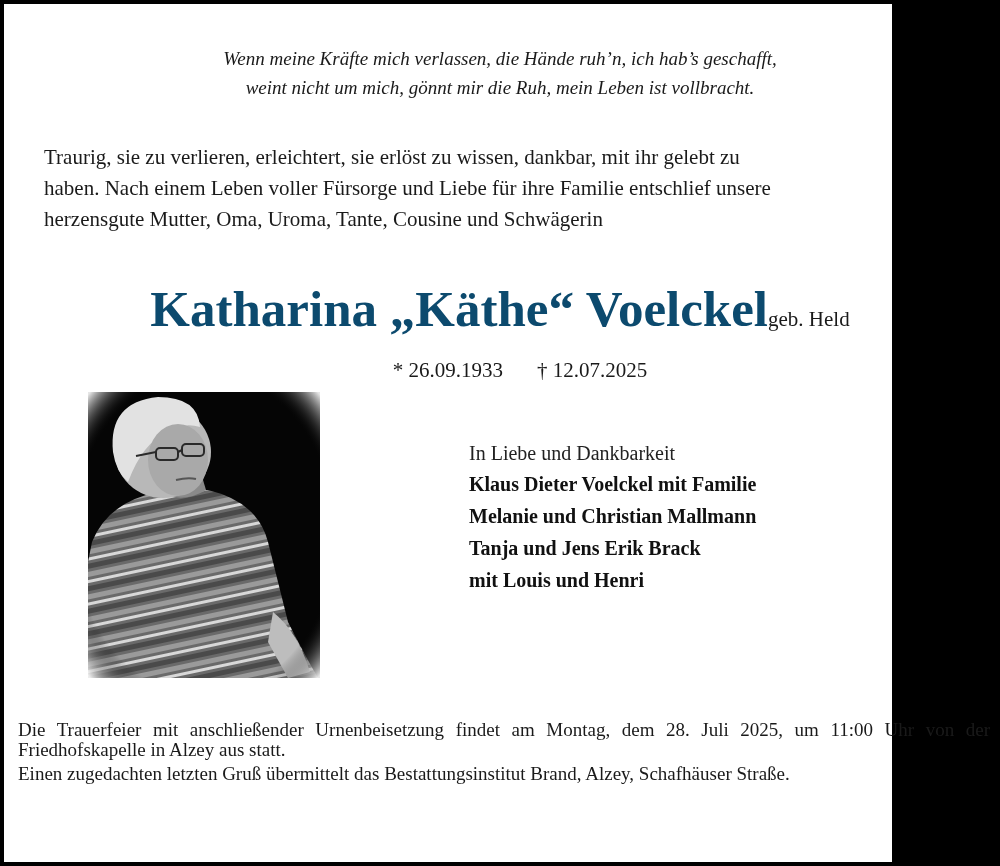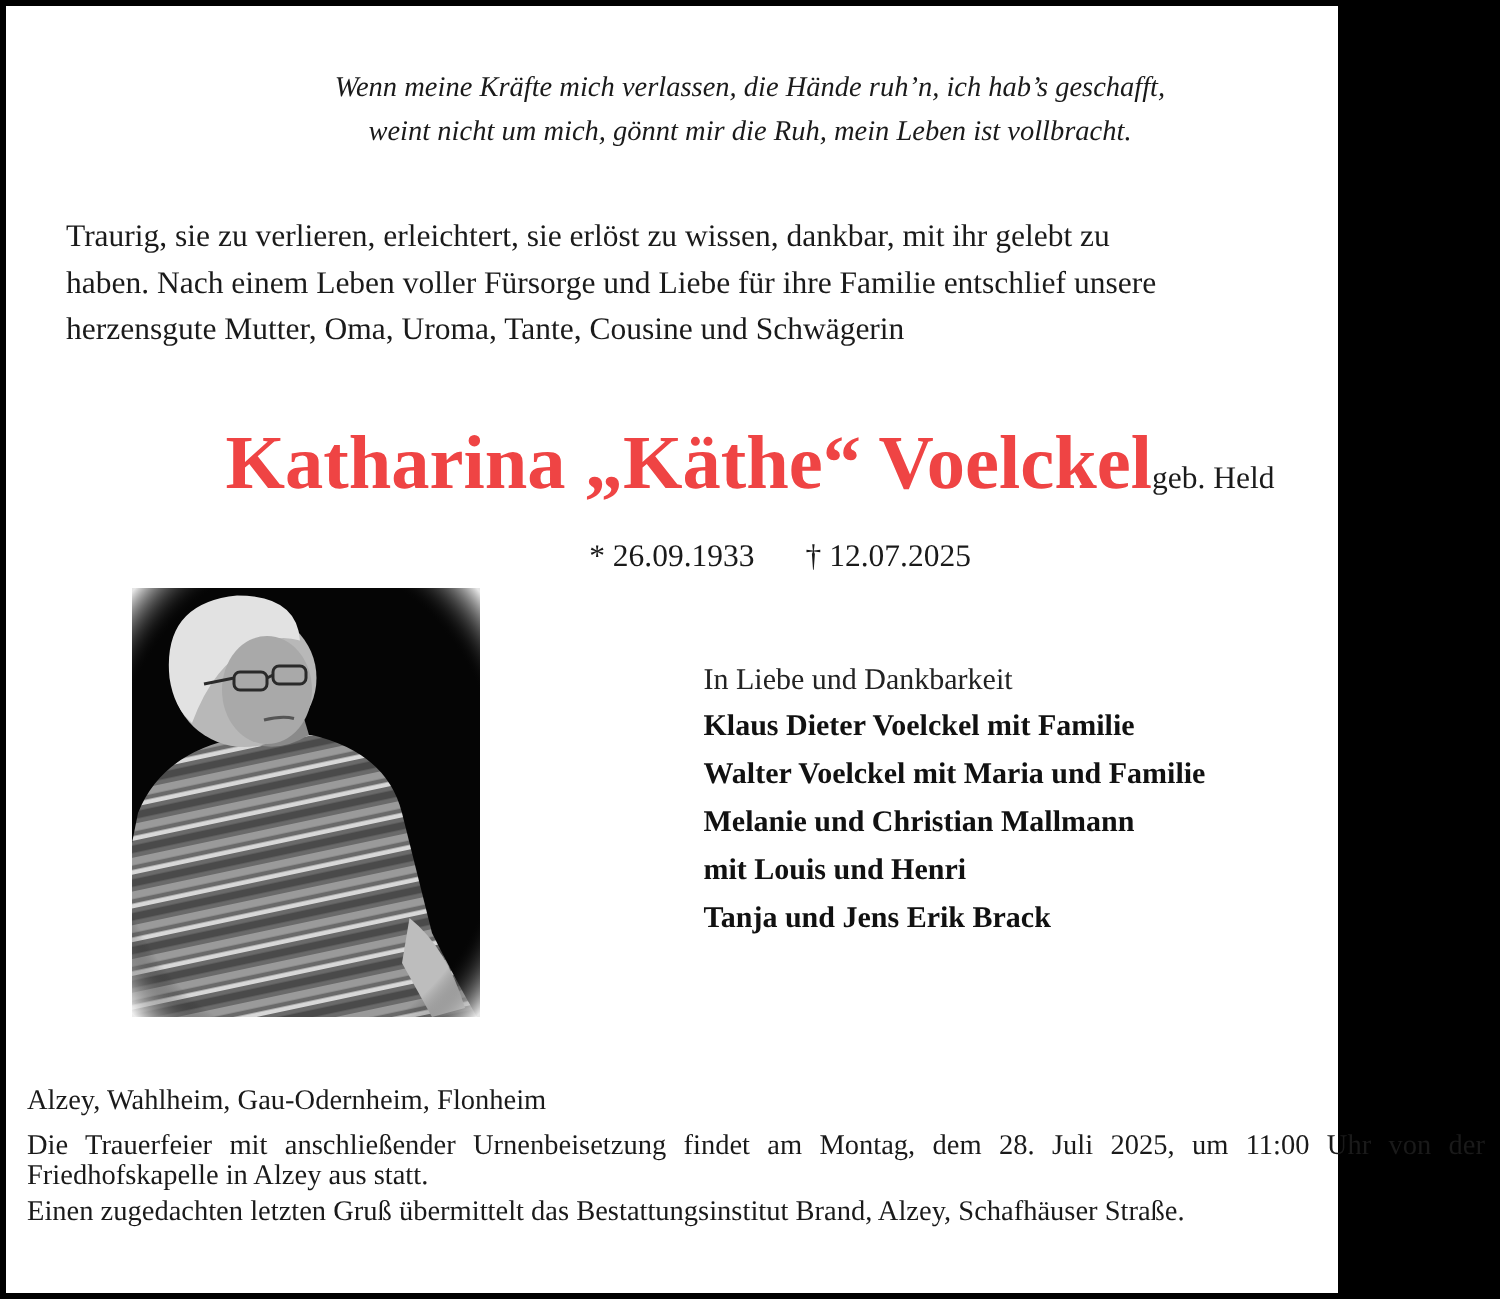--- a/index.html
+++ b/index.html
@@ -14,21 +14,21 @@
     font-style: italic; font-size: 19px; line-height: 29px; color: #1a1a1a;
   }
   .intro {
     position: absolute; left: 40px; top: 138px; width: 912px; 
     font-size: 21px; line-height: 31px; color: #1a1a1a;
   }
   .name-line {
     position: absolute; left: 0; top: 276px; width: 992px; text-align: center;
     white-space: nowrap;
   }
-  .name { font-weight: bold; font-size: 51px; letter-spacing: 0px; color: #ef4444; }
+  .name { font-weight: bold; font-size: 51px; letter-spacing: 0px; color: #0c4a6e; }
   .maiden { font-size: 21px; color: #1a1a1a; margin-left: 0; }
   .dates {
     position: absolute; left: 0; top: 354px; width: 992px; text-align: center;
     font-size: 21px; color: #1a1a1a; white-space: nowrap; margin-left: 20px;
   }
   .dates .gap { display: inline-block; width: 34px; }
   .photo {
     position: absolute; left: 84px; top: 388px; width: 232px; height: 286px;
     background: #050505; box-shadow: 0 0 8px 6px #fff inset;
     overflow: hidden;
@@ -108,25 +108,23 @@
       </g>
 
       <path d="M88,88 Q100,85 108,87" stroke="#555" stroke-width="2" fill="none"></path>
       <rect width="232" height="286" fill="url(#vig)"></rect>
     </svg>
   </div>
 
   <div class="mourners">
     <div class="heading">In Liebe und Dankbarkeit</div>
     <div class="m">Klaus Dieter Voelckel mit Familie</div>
-    <div class="m">Walter Voelckel mit Maria und Familie</div>
     <div class="m">Melanie und Christian Mallmann</div>
+    <div class="m">Tanja und Jens Erik Brack</div>
     <div class="m">mit Louis und Henri</div>
-    <div class="m">Tanja und Jens Erik Brack</div>
   </div>
 
   <div class="footer">
-    <div class="places">Alzey, Wahlheim, Gau-Odernheim, Flonheim</div>
     <div class="ceremony">Die Trauerfeier mit anschließender Urnenbeisetzung findet am Montag, dem 28. Juli 2025, um 11:00 Uhr von der Friedhofskapelle in Alzey aus statt.</div>
     <div class="greeting">Einen zugedachten letzten Gruß übermittelt das Bestattungsinstitut Brand, Alzey, Schafhäuser Straße.</div>
   </div>
 
 </div>
 
 </body></html>

